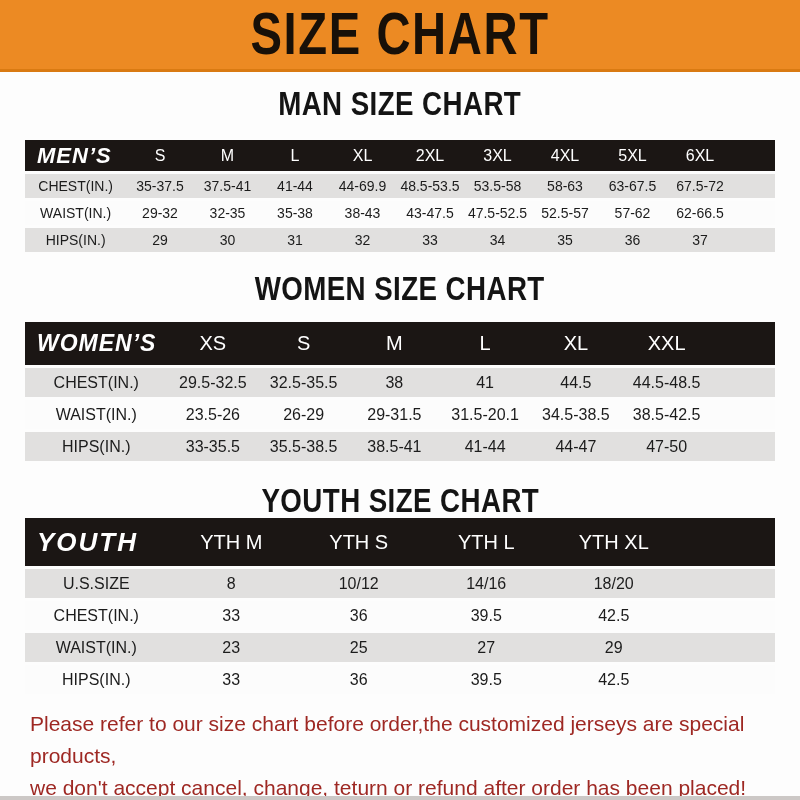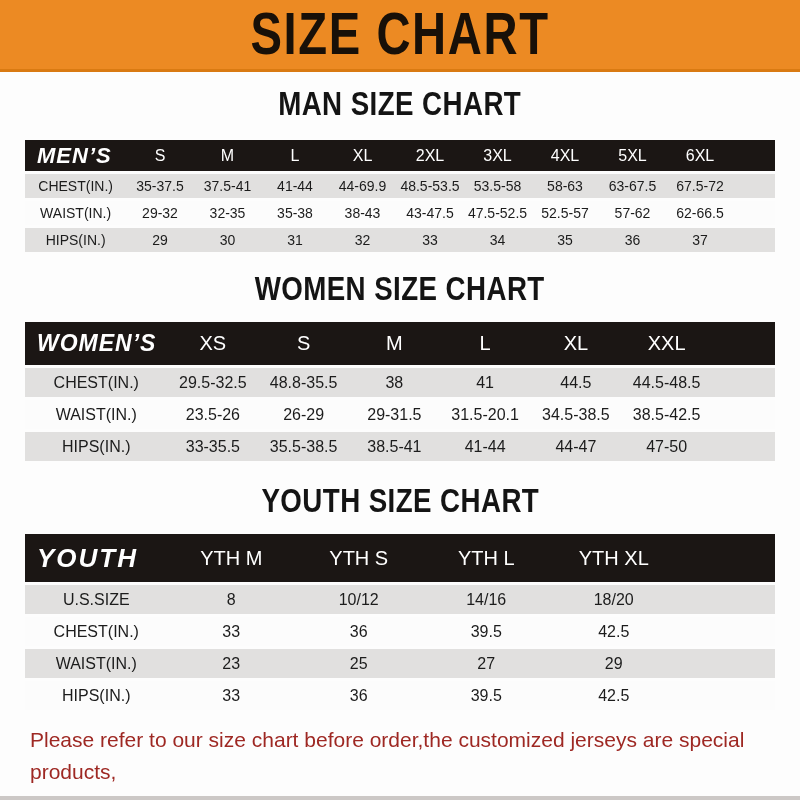--- a/index.html
+++ b/index.html
@@ -48,21 +48,21 @@
     white-space: nowrap;
   }
   .heading-man   { margin-top: 15px; }
   .heading-women { margin-top: 20px; }
   .heading-youth { margin-top: 23px; text-decoration: underline; }
 
   
   .size-table { margin: 0 25px; }
   .men-table   { margin-top: 19px; }
   .women-table { margin-top: 16px; }
-  .youth-table { margin-top: 16px; }
+  .youth-table { }
 
   .t-header {
     display: flex; align-items: center;
     background: var(--header_bar, #1B1614);
     color: var(--header_text, #FFFFFF);
   }
   .t-row {
     display: flex; align-items: center;
     margin-top: 3px;
     color: #1c1c1c;
@@ -190,21 +190,21 @@
           <span class="t-cell" style="width: 12.1%;">S</span>
           <span class="t-cell" style="width: 12.1%;">M</span>
           <span class="t-cell" style="width: 12.1%;">L</span>
           <span class="t-cell" style="width: 12.1%;">XL</span>
           <span class="t-cell" style="width: 12.1%;">XXL</span>
           <span class="t-cell" style="width: 8.4%;"></span>
         </div>
         <div class="t-row row-a">
           <span class="t-cell t-rowlabel" style="width: 19%;">CHEST(IN.)</span>
           <span class="t-cell" style="width: 12.1%;">29.5-32.5</span>
-          <span class="t-cell" style="width: 12.1%;">48.8-35.5</span>
+          <span class="t-cell" style="width: 12.1%;">32.5-35.5</span>
           <span class="t-cell" style="width: 12.1%;">38</span>
           <span class="t-cell" style="width: 12.1%;">41</span>
           <span class="t-cell" style="width: 12.1%;">44.5</span>
           <span class="t-cell" style="width: 12.1%;">44.5-48.5</span>
           <span class="t-cell" style="width: 8.4%;"></span>
         </div>
         <div class="t-row row-b">
           <span class="t-cell t-rowlabel" style="width: 19%;">WAIST(IN.)</span>
           <span class="t-cell" style="width: 12.1%;">23.5-26</span>
           <span class="t-cell" style="width: 12.1%;">26-29</span>

